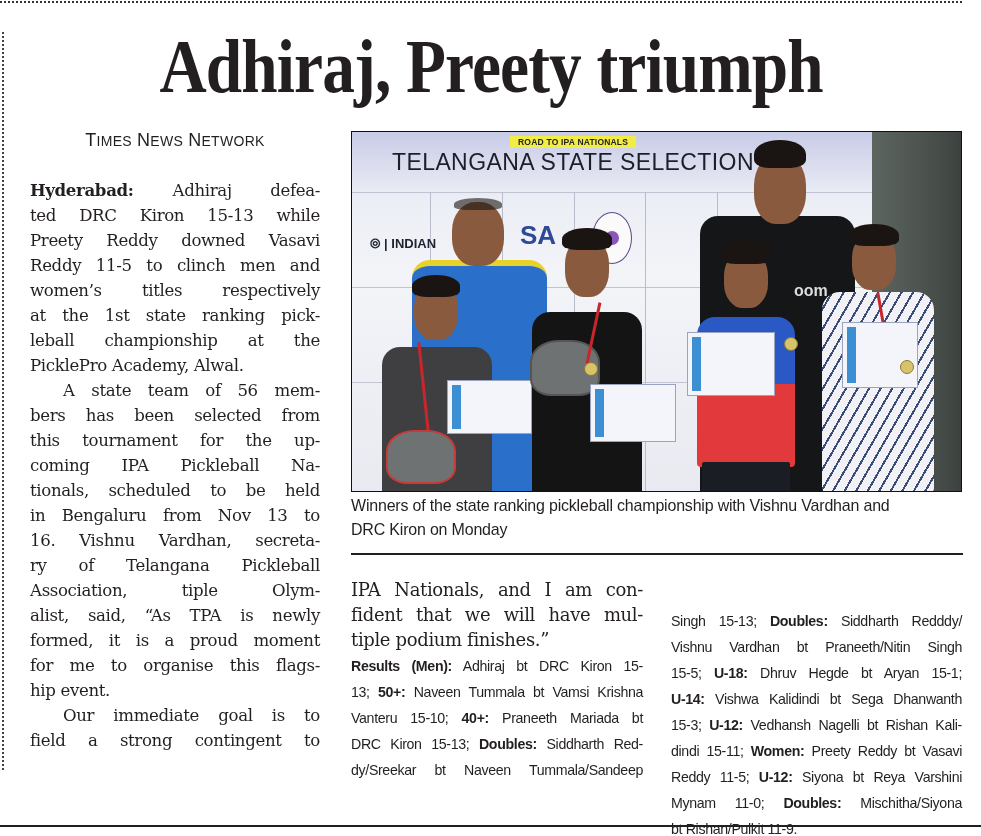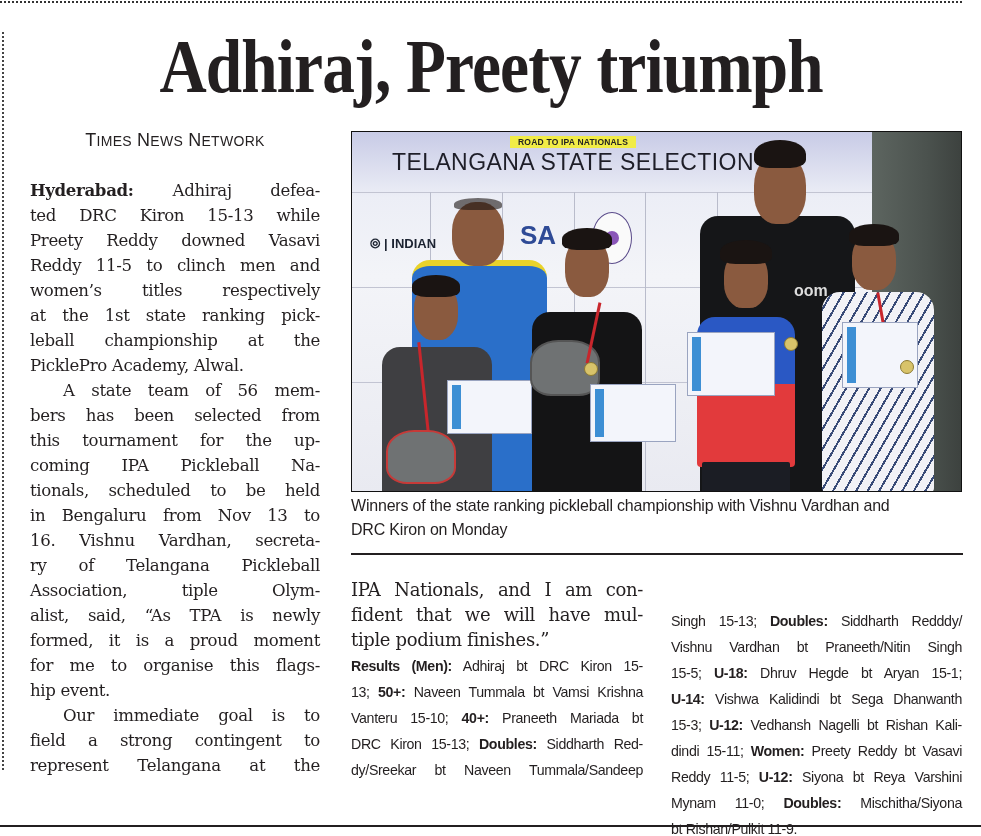--- a/index.html
+++ b/index.html
@@ -137,21 +137,20 @@
     <div class="rline">in Bengaluru from Nov 13 to</div>
     <div class="rline">16. Vishnu Vardhan, secreta-</div>
     <div class="rline">ry of Telangana Pickleball</div>
     <div class="rline">Association, tiple Olym-</div>
     <div class="rline">alist, said, “As TPA is newly</div>
     <div class="rline">formed, it is a proud moment</div>
     <div class="rline">for me to organise this flags-</div>
     <div class="rline last">hip event.</div>
     <div class="rline" style="padding-left: 33px;">Our immediate goal is to</div>
     <div class="rline">field a strong contingent to</div>
-    <div class="rline">represent Telangana at the</div>
   </div>
 
 <div class="photo">
   <div class="banner"></div>
   <div class="grid-h" style="top:60px"></div>
   <div class="grid-h" style="top:155px"></div>
   <div class="grid-h" style="top:250px"></div>
   <div class="grid-v" style="left:78px"></div>
   <div class="grid-v" style="left:150px"></div>
   <div class="grid-v" style="left:222px"></div>

